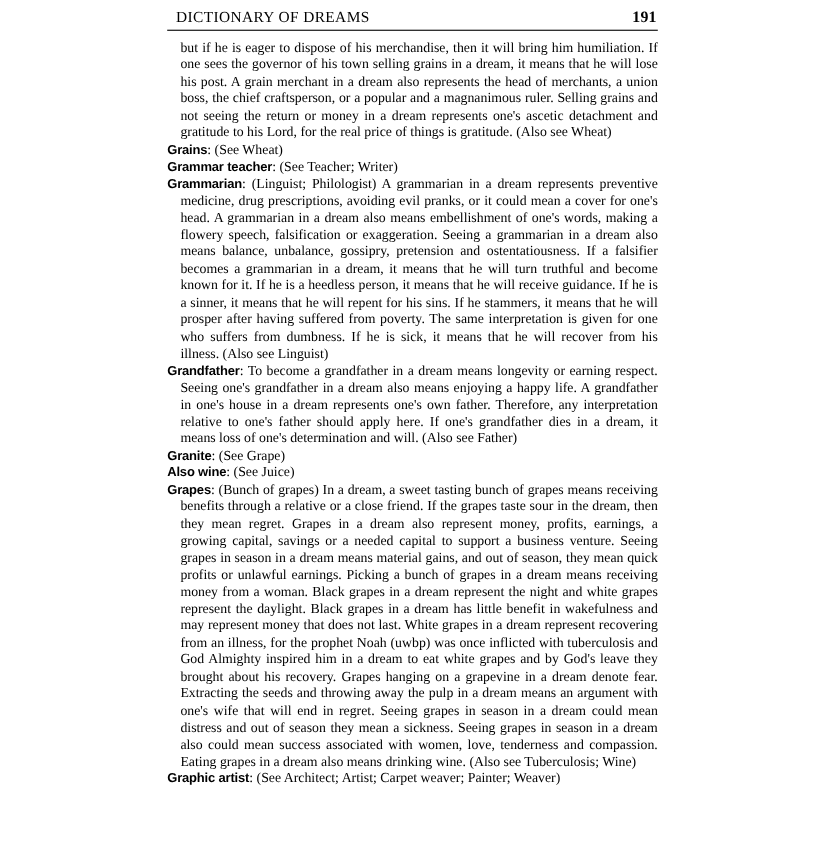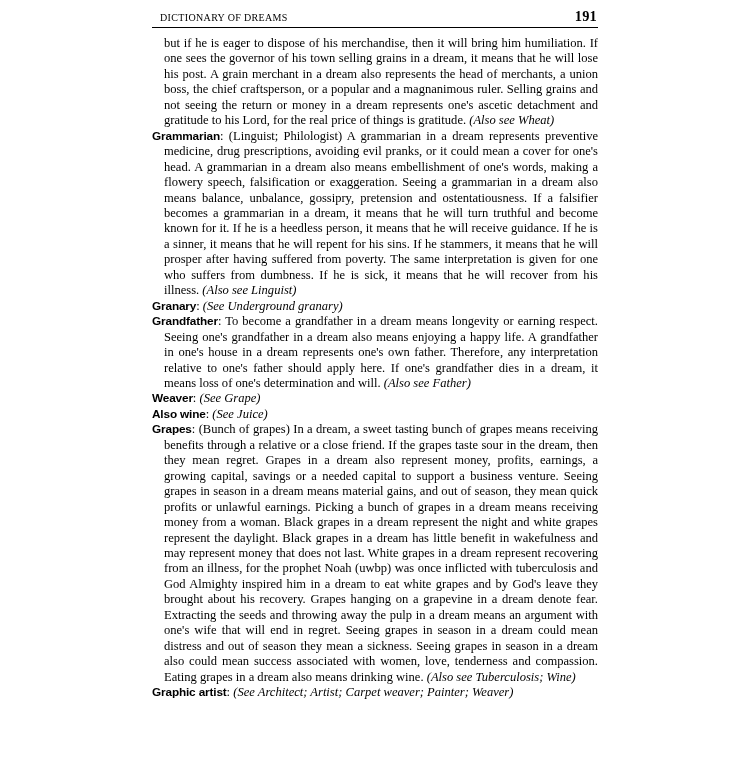--- a/index.html
+++ b/index.html
@@ -35,21 +35,21 @@
   .runhead {
     position: relative;
     display: flex;
     align-items: baseline;
     justify-content: space-between;
     padding: 0 0 2px 0;
     border-bottom: 1.6px solid #000;
     margin-bottom: 8px;
   }
   .runhead-title {
-    font-size: 10px;
+    font-size: 14px;
     letter-spacing: 0.35px;
     padding-left: 8px;
     white-space: nowrap;
   }
   .runhead-folio {
     font-size: 14.4px;
     font-weight: bold;
     letter-spacing: 0.2px;
     padding-right: 1px;
     margin-left: 44px;
@@ -79,43 +79,43 @@
     text-align: justify;
   }
 
   .headword {
     font-family: "Liberation Sans", "DejaVu Sans", sans-serif;
     font-weight: bold;
     font-size: 11.8px;
     letter-spacing: -0.15px;
   }
   .xref, .alsosee {
-    font-style: italic;
   }
 </style>
 </head>
 <body>
 
 <div class="page">
   <div class="content">
 
     <div class="runhead">
       <span class="runhead-title">DICTIONARY OF DREAMS</span>
       <span class="runhead-folio">191</span>
     </div>
 
     <div class="body-block">
 
       <p class="cont"><span>but if he is eager to dispose of his merchandise, then it will bring him humiliation. If one sees the governor of his town selling grains in a dream, it means that he will lose his post. A grain merchant in a dream also represents the head of merchants, a union boss, the chief craftsperson, or a popular and a magnanimous ruler. Selling grains and not seeing the return or money in a dream represents one's ascetic detachment and gratitude to his Lord, for the real price of things is gratitude. </span><span class="alsosee">(Also see Wheat)</span></p>
 
       <div id="entry-list">
+          <p class="entry"><span class="headword">Grains</span><span>: </span><span class="xref">(See Wheat)</span></p>
+          <p class="entry"><span class="headword">Grammar teacher</span><span>: </span><span class="xref">(See Teacher; Writer)</span></p>
           <p class="entry"><span class="headword">Grammarian</span><span>: </span><span>(Linguist; Philologist) A grammarian in a dream represents preventive medicine, drug prescriptions, avoiding evil pranks, or it could mean a cover for one's head. A grammarian in a dream also means embellishment of one's words, making a flowery speech, falsification or exaggeration. Seeing a grammarian in a dream also means balance, unbalance, gossipry, pretension and ostentatiousness. If a falsifier becomes a grammarian in a dream, it means that he will turn truthful and become known for it. If he is a heedless person, it means that he will receive guidance. If he is a sinner, it means that he will repent for his sins. If he stammers, it means that he will prosper after having suffered from poverty. The same interpretation is given for one who suffers from dumbness. If he is sick, it means that he will recover from his illness. </span><span class="alsosee">(Also see Linguist)</span></p>
-          <p class="entry"><span class="headword">Granary</span><span>: </span><span class="xref">(See Underground granary)</span></p>
           <p class="entry"><span class="headword">Grandfather</span><span>: </span><span>To become a grandfather in a dream means longevity or earning respect. Seeing one's grandfather in a dream also means enjoying a happy life. A grandfather in one's house in a dream represents one's own father. Therefore, any interpretation relative to one's father should apply here. If one's grandfather dies in a dream, it means loss of one's determination and will. </span><span class="alsosee">(Also see Father)</span></p>
-          <p class="entry"><span class="headword">Weaver</span><span>: </span><span class="xref">(See Grape)</span></p>
+          <p class="entry"><span class="headword">Granite</span><span>: </span><span class="xref">(See Grape)</span></p>
           <p class="entry"><span class="headword">Also wine</span><span>: </span><span class="xref">(See Juice)</span></p>
           <p class="entry"><span class="headword">Grapes</span><span>: </span><span>(Bunch of grapes) In a dream, a sweet tasting bunch of grapes means receiving benefits through a relative or a close friend. If the grapes taste sour in the dream, then they mean regret. Grapes in a dream also represent money, profits, earnings, a growing capital, savings or a needed capital to support a business venture. Seeing grapes in season in a dream means material gains, and out of season, they mean quick profits or unlawful earnings. Picking a bunch of grapes in a dream means receiving money from a woman. Black grapes in a dream represent the night and white grapes represent the daylight. Black grapes in a dream has little benefit in wakefulness and may represent money that does not last. White grapes in a dream represent recovering from an illness, for the prophet Noah (uwbp) was once inflicted with tuberculosis and God Almighty inspired him in a dream to eat white grapes and by God's leave they brought about his recovery. Grapes hanging on a grapevine in a dream denote fear. Extracting the seeds and throwing away the pulp in a dream means an argument with one's wife that will end in regret. Seeing grapes in season in a dream could mean distress and out of season they mean a sickness. Seeing grapes in season in a dream also could mean success associated with women, love, tenderness and compassion. Eating grapes in a dream also means drinking wine. </span><span class="alsosee">(Also see Tuberculosis; Wine)</span></p>
           <p class="entry"><span class="headword">Graphic artist</span><span>: </span><span class="xref">(See Architect; Artist; Carpet weaver; Painter; Weaver)</span></p>
         </div>
 
     </div>
   </div>
 </div>
 
 </body></html>

